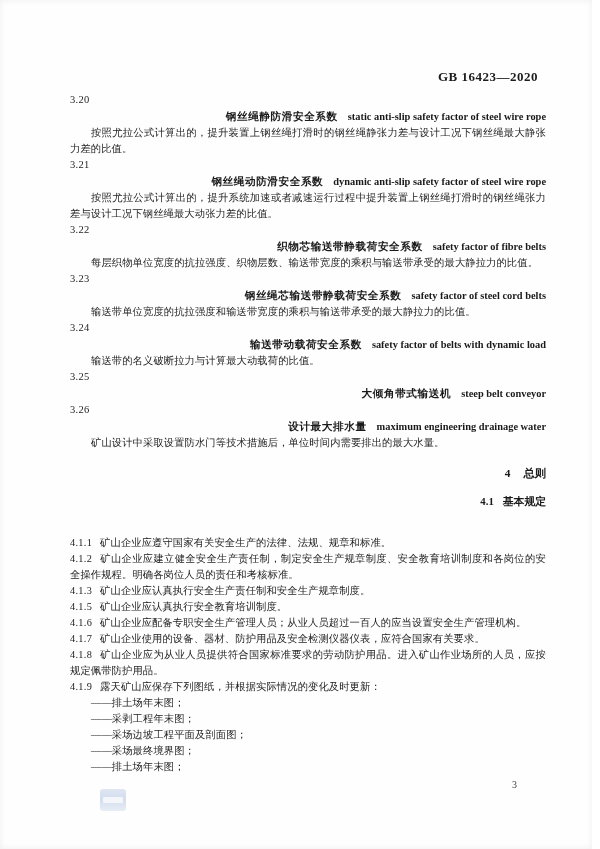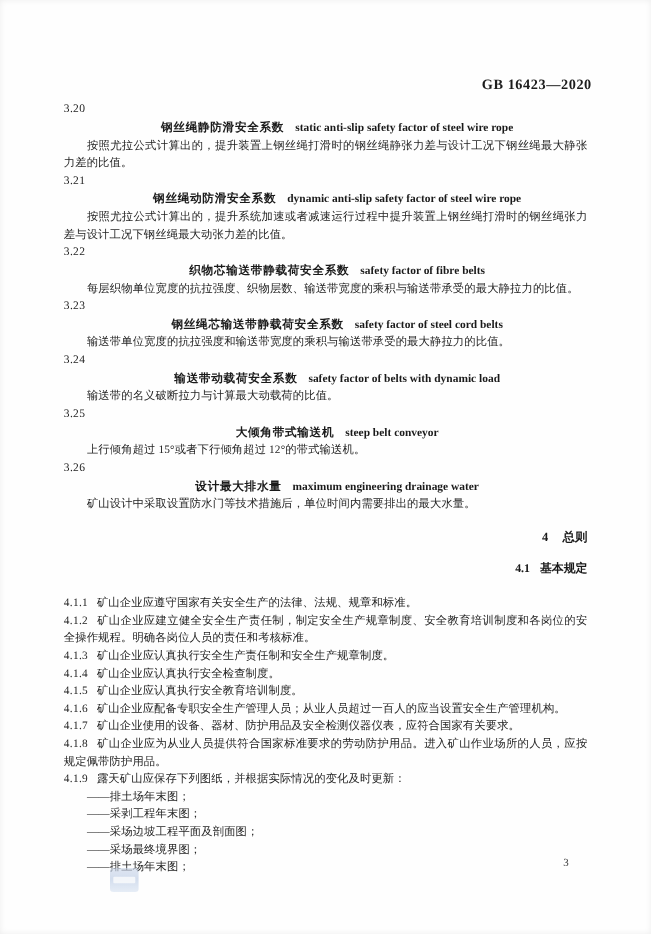--- a/index.html
+++ b/index.html
@@ -18,34 +18,34 @@
     top: 69px;
     right: 54px;
     font-size: 13px;
     font-weight: bold;
     letter-spacing: 0.5px;
     color: #1c1c1c;
     font-family: "Liberation Serif", serif;
   }
   .content {
     position: absolute;
-    left: 58px;
+    left: 70px;
     top: 92px;
     width: 476px;
     font-size: 10.3px;
     line-height: 16px;
     text-align: justify;
   }
   p { margin: 0; }
   
   .term-num { font-size: 10.5px; letter-spacing: 0.3px; text-align: left; }
   .term-title {
     padding-left: 21px;
     font-weight: bold;
-    text-align: center;
+    text-align: right;
     white-space: nowrap;
   }
   .term-title .zh {
     font-family: "Liberation Sans", sans-serif;
     font-size: 10.6px;
     letter-spacing: 0.6px;
     color: #1a1a1a;
   }
   .term-title .en {
     margin-left: 10px;
@@ -67,21 +67,21 @@
   .section {
     margin-top: 12px;
     font-family: "Liberation Sans", sans-serif;
     font-weight: bold;
     font-size: 10.8px;
     color: #1a1a1a;
     text-align: right;
   }
   .section .h-num { margin-right: 9px; font-family: "Liberation Serif", serif; }
   
-  #clauses { margin-top: 16px; }
+  #clauses { margin-top: 26px; }
   .clause .clause-num { letter-spacing: 0.3px; margin-right: 8px; }
   .clause .clause-text { letter-spacing: 0.1px; }
   
   .drawing-item { padding-left: 21px; text-align: left; letter-spacing: 0.1px; }
   
   .page-number {
     position: absolute;
     top: 779px;
     left: 512px;
     font-size: 10px;
@@ -139,42 +139,40 @@
     <p class="term-def">输送带单位宽度的抗拉强度和输送带宽度的乘积与输送带承受的最大静拉力的比值。</p>
   </div>
   <div class="term">
     <div class="term-num">3.24</div>
     <div class="term-title"><span class="zh">输送带动载荷安全系数</span><span class="en">safety factor of belts with dynamic load</span></div>
     <p class="term-def">输送带的名义破断拉力与计算最大动载荷的比值。</p>
   </div>
   <div class="term">
     <div class="term-num">3.25</div>
     <div class="term-title"><span class="zh">大倾角带式输送机</span><span class="en">steep belt conveyor</span></div>
-    <p class="term-def">上行倾角超过 15°或者下行倾角超过 12°的带式输送机。</p>
   </div>
   <div class="term">
     <div class="term-num">3.26</div>
     <div class="term-title"><span class="zh">设计最大排水量</span><span class="en">maximum engineering drainage water</span></div>
     <p class="term-def">矿山设计中采取设置防水门等技术措施后，单位时间内需要排出的最大水量。</p>
   </div>
       </div>
 
     <div class="chapter">
       <span class="h-num">4</span><span class="h-title">总则</span>
     </div>
 
     <div class="section">
       <span class="h-num">4.1</span><span class="h-title">基本规定</span>
     </div>
 
     <div id="clauses">
   <p class="clause"><span class="clause-num">4.1.1</span><span class="clause-text">矿山企业应遵守国家有关安全生产的法律、法规、规章和标准。</span></p>
   <p class="clause"><span class="clause-num">4.1.2</span><span class="clause-text">矿山企业应建立健全安全生产责任制，制定安全生产规章制度、安全教育培训制度和各岗位的安全操作规程。明确各岗位人员的责任和考核标准。</span></p>
   <p class="clause"><span class="clause-num">4.1.3</span><span class="clause-text">矿山企业应认真执行安全生产责任制和安全生产规章制度。</span></p>
-  <p class="clause"><span class="clause-num">4.1.4</span><span class="clause-text">矿山企业应认真执行安全检查制度。</span></p>
   <p class="clause"><span class="clause-num">4.1.5</span><span class="clause-text">矿山企业应认真执行安全教育培训制度。</span></p>
   <p class="clause"><span class="clause-num">4.1.6</span><span class="clause-text">矿山企业应配备专职安全生产管理人员；从业人员超过一百人的应当设置安全生产管理机构。</span></p>
   <p class="clause"><span class="clause-num">4.1.7</span><span class="clause-text">矿山企业使用的设备、器材、防护用品及安全检测仪器仪表，应符合国家有关要求。</span></p>
   <p class="clause"><span class="clause-num">4.1.8</span><span class="clause-text">矿山企业应为从业人员提供符合国家标准要求的劳动防护用品。进入矿山作业场所的人员，应按规定佩带防护用品。</span></p>
   <p class="clause"><span class="clause-num">4.1.9</span><span class="clause-text">露天矿山应保存下列图纸，并根据实际情况的变化及时更新：</span></p>
       </div>
 
     <div id="drawings">
   <div class="drawing-item">——排土场年末图；</div>
   <div class="drawing-item">——采剥工程年末图；</div>

